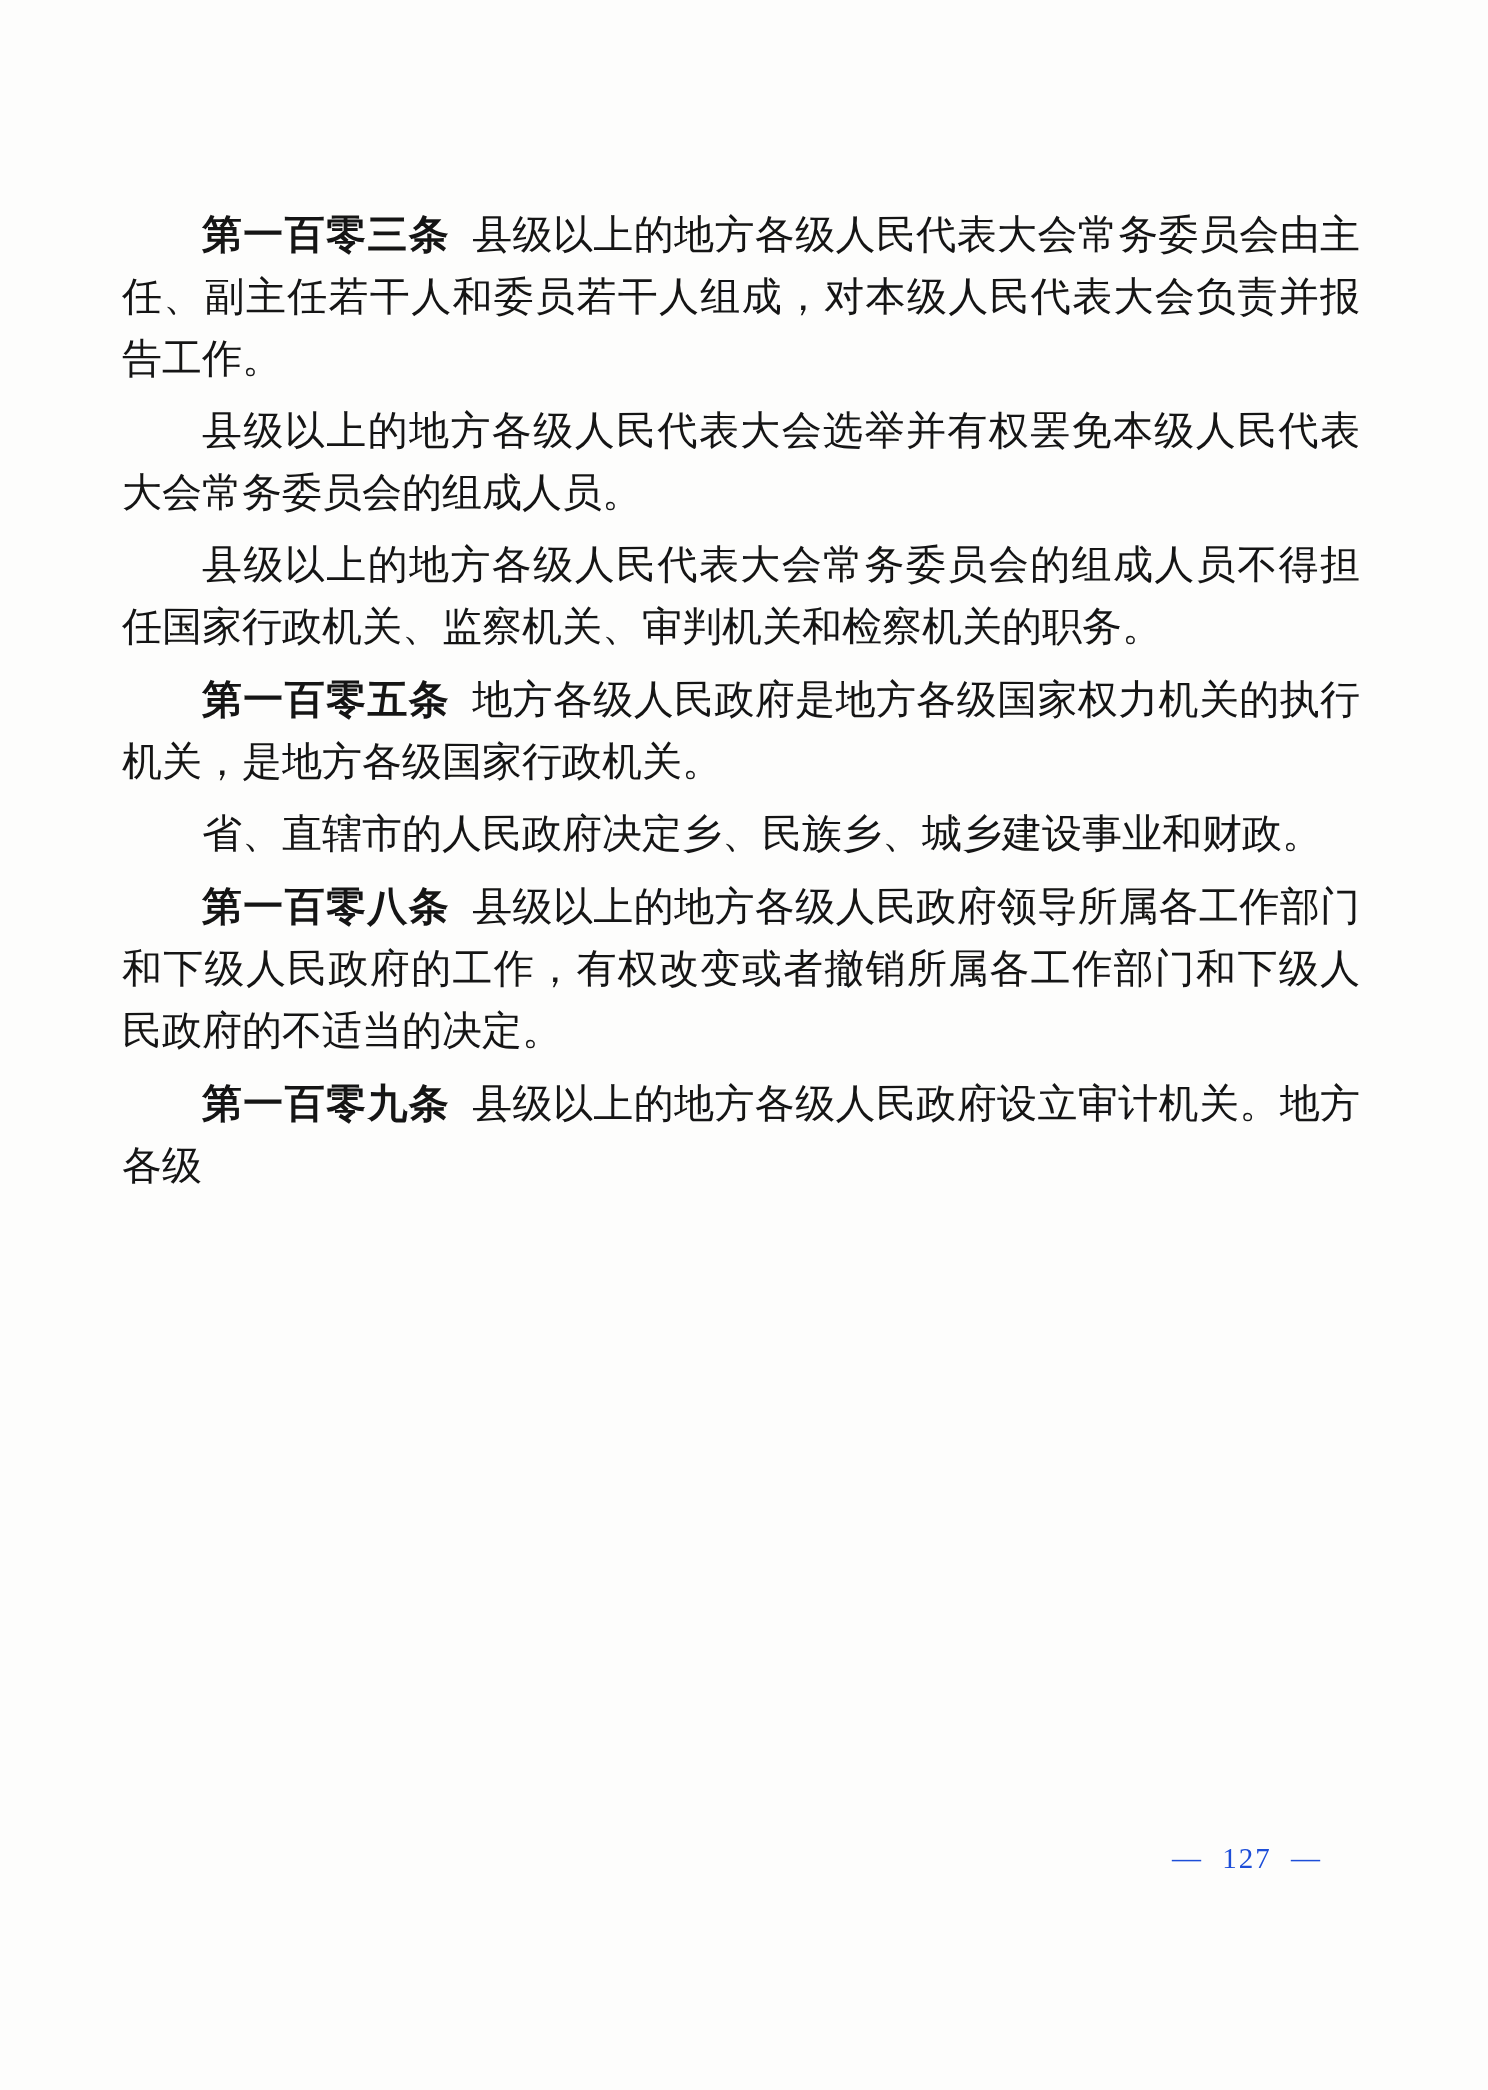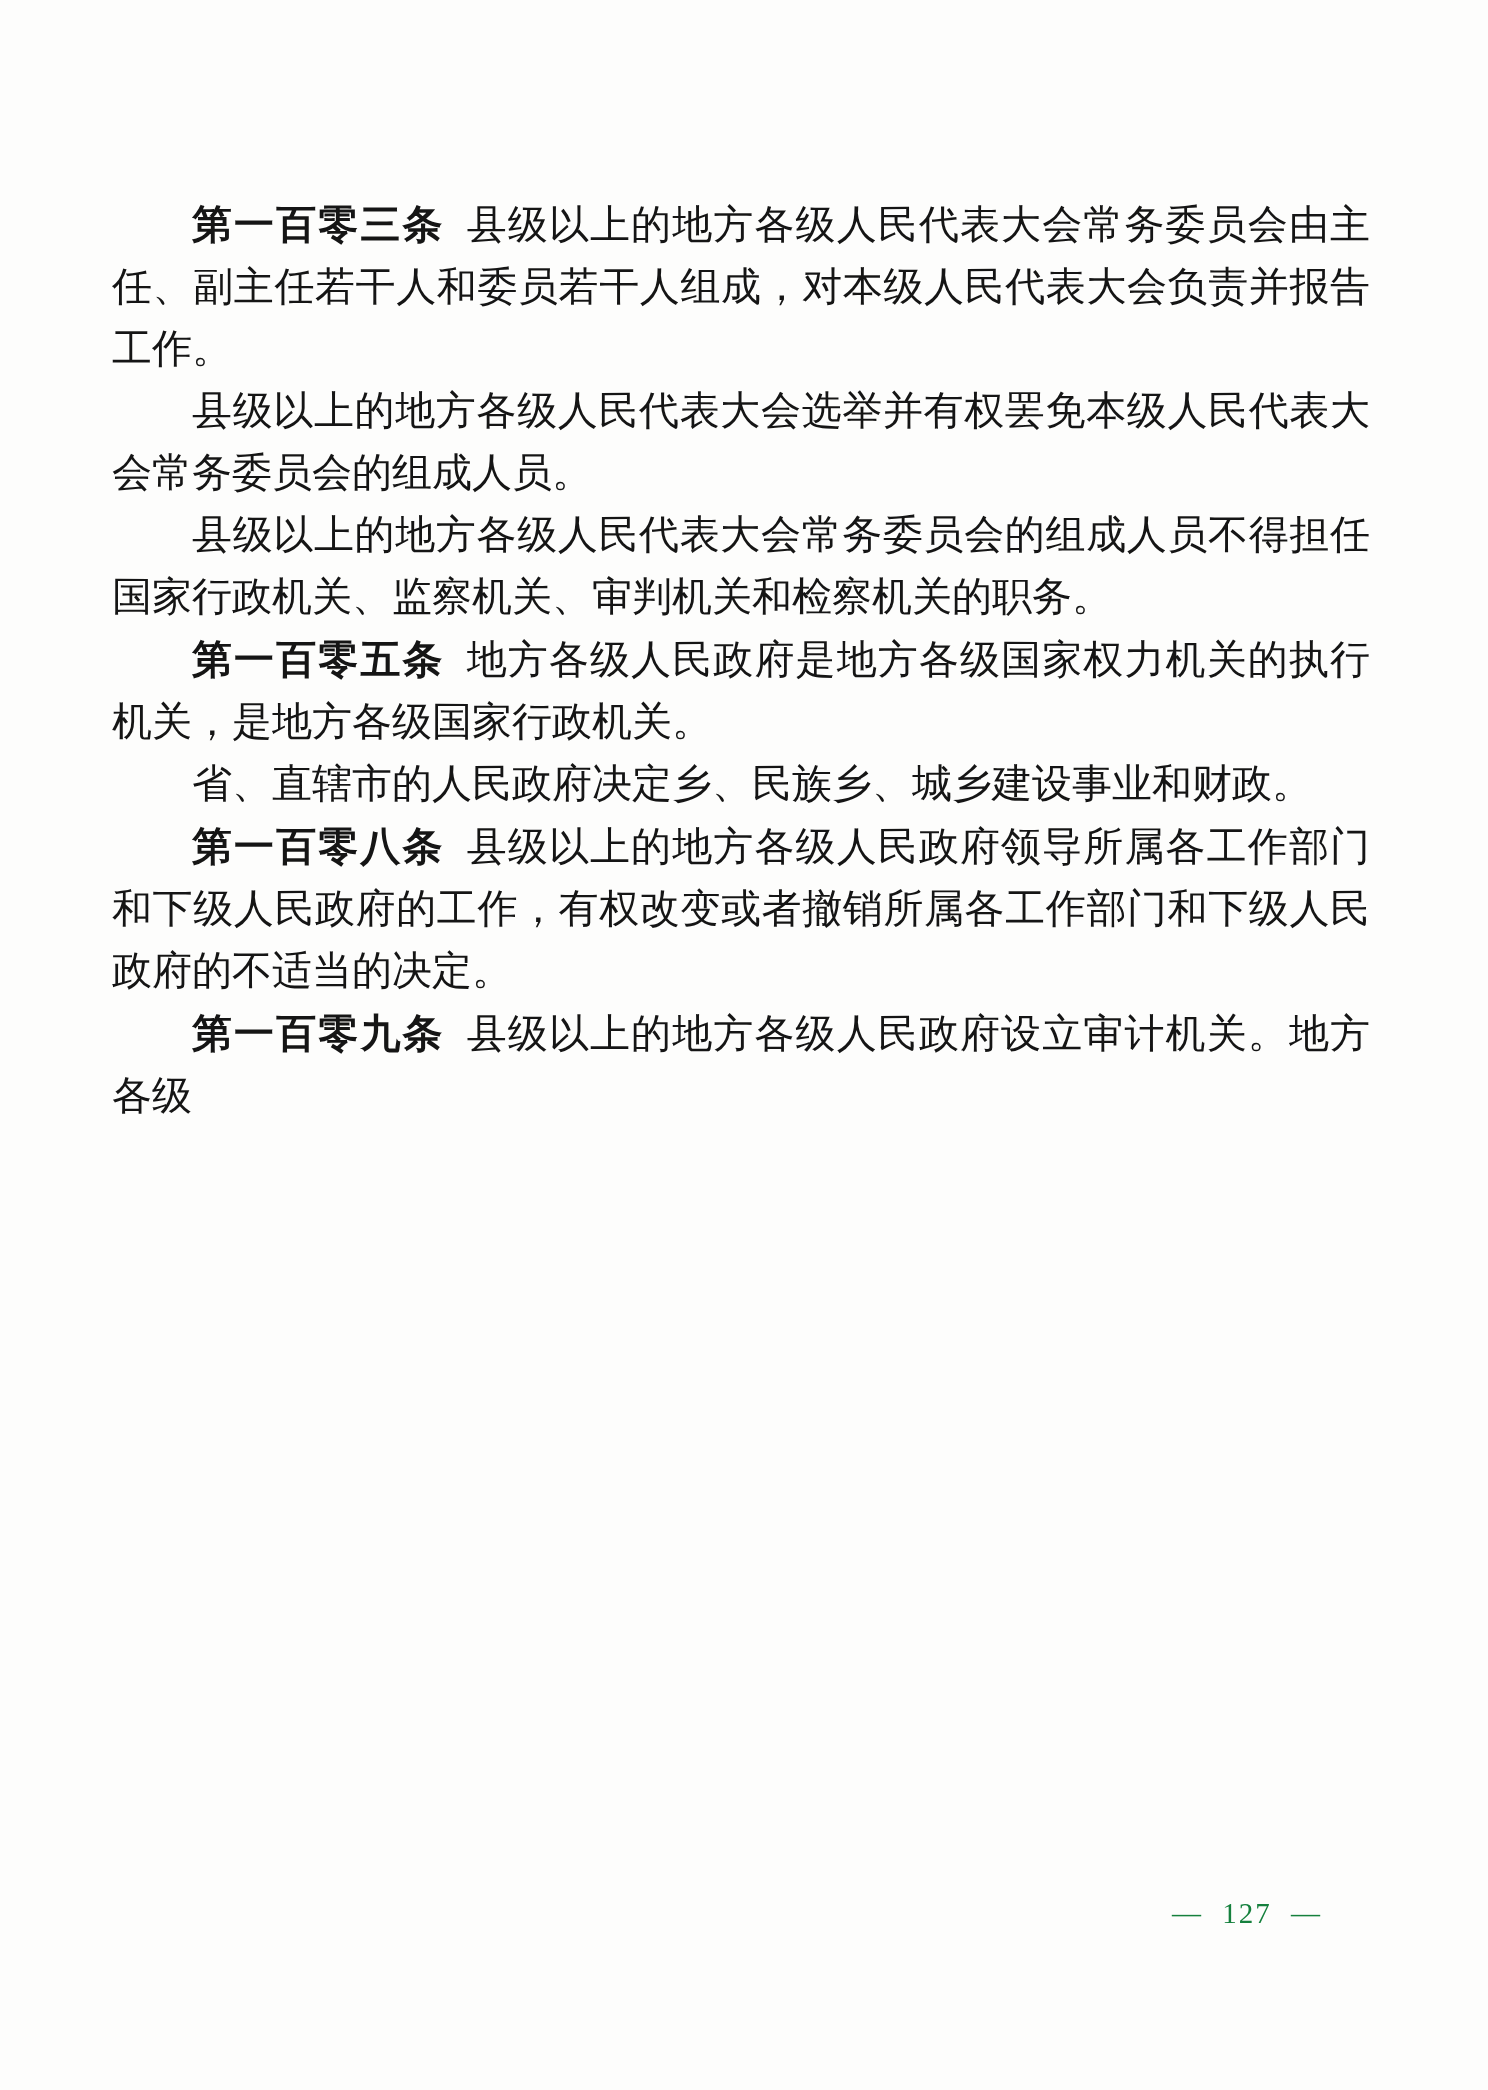--- a/index.html
+++ b/index.html
@@ -23,36 +23,36 @@
     left: 112px;
     top: 193px;
     width: 1258px;
     font-size: 40px;
     line-height: 62px;
     color: #151515;
     text-align: justify;
     text-justify: inter-character;
   }
   .text-block p {
-    margin: 0;
+    margin: 10px;
     padding: 0;
     text-indent: 2em;
   }
   .article-lead {
     font-family: "Liberation Sans", sans-serif;
     font-weight: bold;
     letter-spacing: 1px;
     margin-right: 0.55em;
   }
   .footer {
     position: absolute;
-    top: 1897px;
+    top: 1842px;
     left: 1172px;
     font-size: 29px;
-    color: #15803d;
+    color: #1d4ed8;
     letter-spacing: 2px;
     word-spacing: 10px;
     font-family: "Liberation Serif", serif;
   }
 </style>
 </head>
 <body style="background: rgb(253, 253, 252);">
 
 <div class="page">
   <main class="text-block" id="paragraphs" style="color: rgb(21, 21, 21);">

